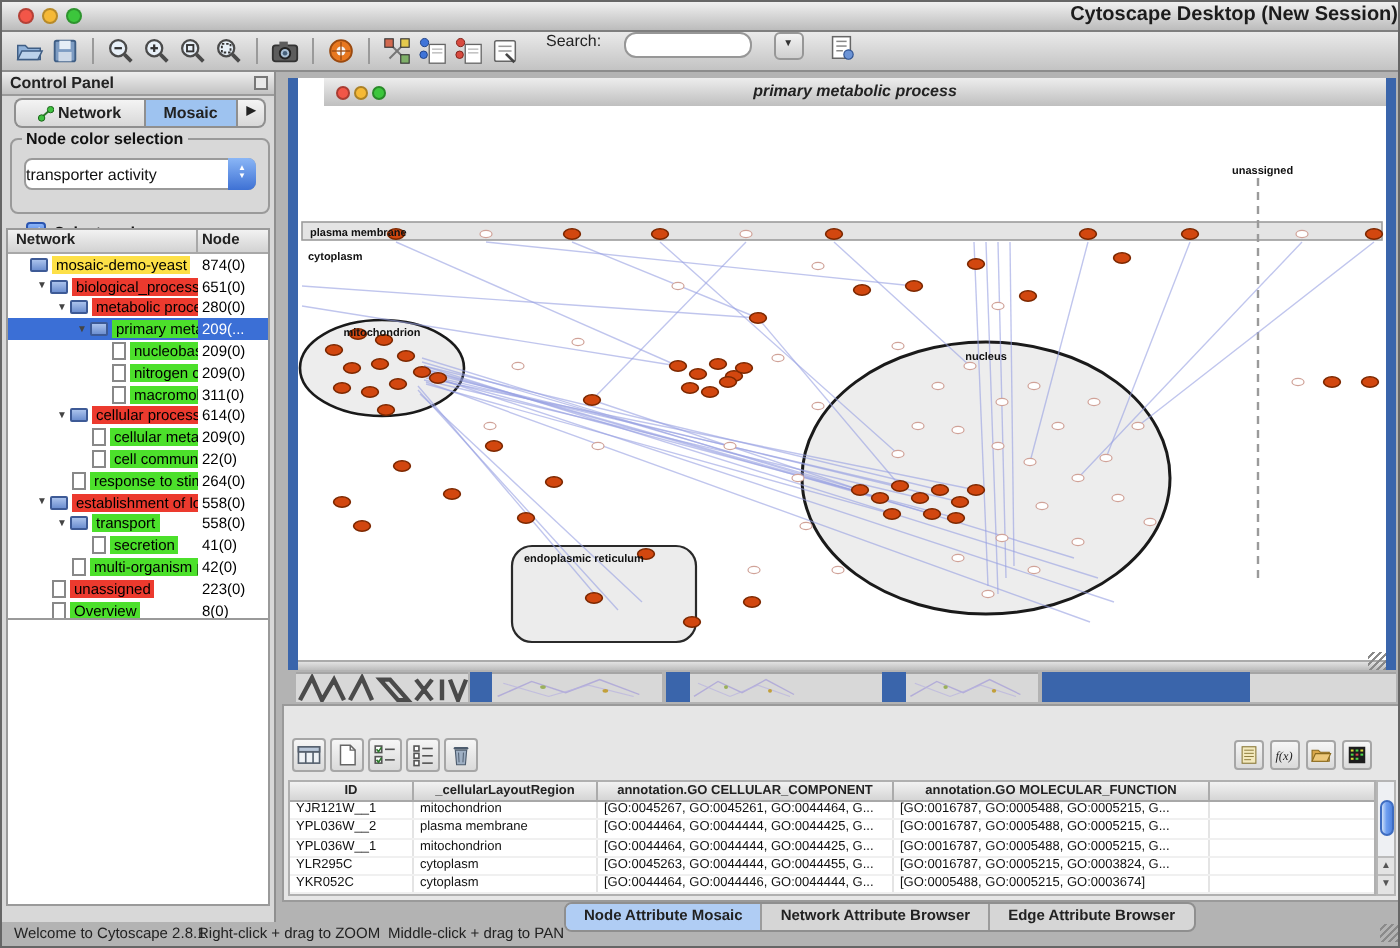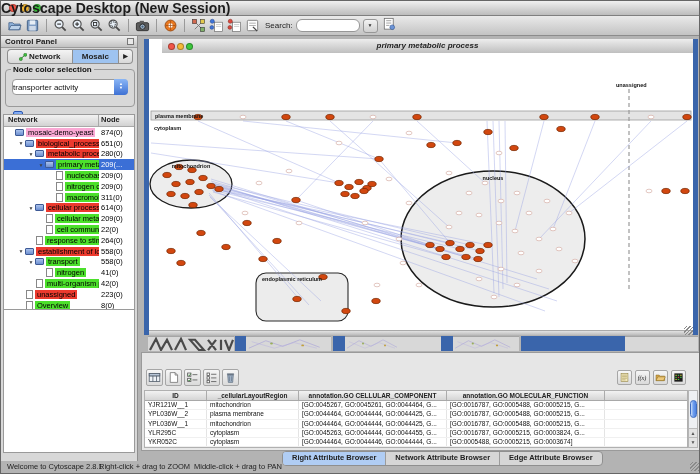--- a/index.html
+++ b/index.html
@@ -3,24 +3,24 @@
 <meta charset="utf-8">
 <style>
   html,body{margin:0;padding:0;background:#7e7e7e;}
   #app{position:relative;width:700px;height:474px;overflow:hidden;
        font-family:"Liberation Sans",sans-serif;background:#b3b3b3;
        border:1px solid #666;box-sizing:border-box;}
   
   #titlebar{position:absolute;top:0;left:0;right:0;height:14px;
     background:linear-gradient(#f0f0f0,#bcbcbc);border-bottom:1px solid #7f7f7f;}
   .light{position:absolute;top:3px;width:8px;height:8px;border-radius:50%;border:1px solid rgba(0,0,0,.25);box-sizing:border-box;}
-  #win-title{position:absolute;left:0;right:0;top:0;text-align:left;font-size:14px;font-weight:bold;color:#1c1c1c;line-height:14px;}
+  #win-title{position:absolute;left:12px;right:0;top:0;text-align:right;font-size:10px;font-weight:bold;color:#1c1c1c;line-height:14px;}
   #toolbar{position:absolute;top:15px;left:0;right:0;height:19px;
     background:linear-gradient(#eaeaea,#c3c3c3);border-bottom:1px solid #8c8c8c;
-    display:flex;align-items:center;gap:3px;padding:0 6px;}
+    display:flex;gap:11px;padding:0 6px;}
   .tb-icon{width:15px;height:15px;display:inline-block;}
   .tb-sep{width:1px;height:13px;background:#9a9a9a;margin:0 3px;}
   #search-label{font-size:8px;color:#222;margin-left:2px;}
   #search-input{width:54px;height:11px;font-size:8px;border:1px solid #979797;border-radius:6px;padding:0 4px;background:#fff;}
   #search-drop{width:13px;height:12px;border:1px solid #979797;border-radius:3px;background:linear-gradient(#f3f3f3,#cfcfcf);
     font-size:5px;line-height:11px;text-align:center;color:#333;}
   
   #control-panel{position:absolute;left:0;top:35px;width:137px;bottom:12px;background:#d8d8d8;border-right:1px solid #8f8f8f;box-sizing:border-box;}
   .panel-header{height:11px;background:linear-gradient(#eeeeee,#c2c2c2);border-bottom:1px solid #9a9a9a;
     font-size:8px;font-weight:bold;color:#222;line-height:11px;padding-left:4px;position:relative;}
@@ -253,21 +253,21 @@
     <div id="tree-panel">
       <div id="tree-header">
         <span class="c1">Network</span>
         <span class="c2">Node</span>
       </div>
       <div id="tree-rows">
           <div class="tree-row" style="padding-left: 3px;">
             <span class="tr-arrow"></span>
             <span class="tr-folder"></span>
             <span class="tr-wrap">
-              <span class="tr-label" style="background: #f9a8d4;">mosaic-demo-yeast</span>
+              <span class="tr-label" style="background: #fde047;">mosaic-demo-yeast</span>
             </span>
             <span class="tr-count">874(0)</span>
           </div>
           <div class="tree-row" style="padding-left: 13px;">
             <span class="tr-arrow">▼</span>
             <span class="tr-folder"></span>
             <span class="tr-wrap">
               <span class="tr-label" style="background: rgb(236, 58, 46);">biological_process</span>
             </span>
             <span class="tr-count">651(0)</span>
@@ -357,21 +357,21 @@
             <span class="tr-folder"></span>
             <span class="tr-wrap">
               <span class="tr-label" style="background: rgb(76, 224, 43);">transport</span>
             </span>
             <span class="tr-count">558(0)</span>
           </div>
           <div class="tree-row" style="padding-left: 33px;">
             <span class="tr-arrow"></span>
             <span class="tr-doc"></span>
             <span class="tr-wrap">
-              <span class="tr-label" style="background: rgb(76, 224, 43);">nitrogen</span>
+              <span class="tr-label" style="background: rgb(76, 224, 43);">secretion</span>
             </span>
             <span class="tr-count">41(0)</span>
           </div>
           <div class="tree-row" style="padding-left: 23px;">
             <span class="tr-arrow"></span>
             <span class="tr-doc"></span>
             <span class="tr-wrap">
               <span class="tr-label" style="background: rgb(76, 224, 43);">multi-organism pro</span>
             </span>
             <span class="tr-count">42(0)</span>
@@ -732,21 +732,21 @@
         </div>
     </div>
     <div id="dp-scroll">
       <div id="dp-thumb"></div>
       <div class="scroll-arrow" style="bottom:9px;">▲</div>
       <div class="scroll-arrow" style="bottom:0;">▼</div>
     </div>
   </div>
 
   <div id="bottom-tabs">
-      <div class="b-tab sel">Right Attribute Browser</div>
+      <div class="b-tab sel">Node Attribute Mosaic</div>
       <div class="b-tab">Network Attribute Browser</div>
       <div class="b-tab">Edge Attribute Browser</div>
     </div>
 
   <div id="status-bar">
     <span style="left:6px;">Welcome to Cytoscape 2.8.1</span>
     <span style="left:98px;">Right-click + drag to ZOOM</span>
     <span style="left:193px;">Middle-click + drag to PAN</span>
     <span class="grip"></span>
   </div>

